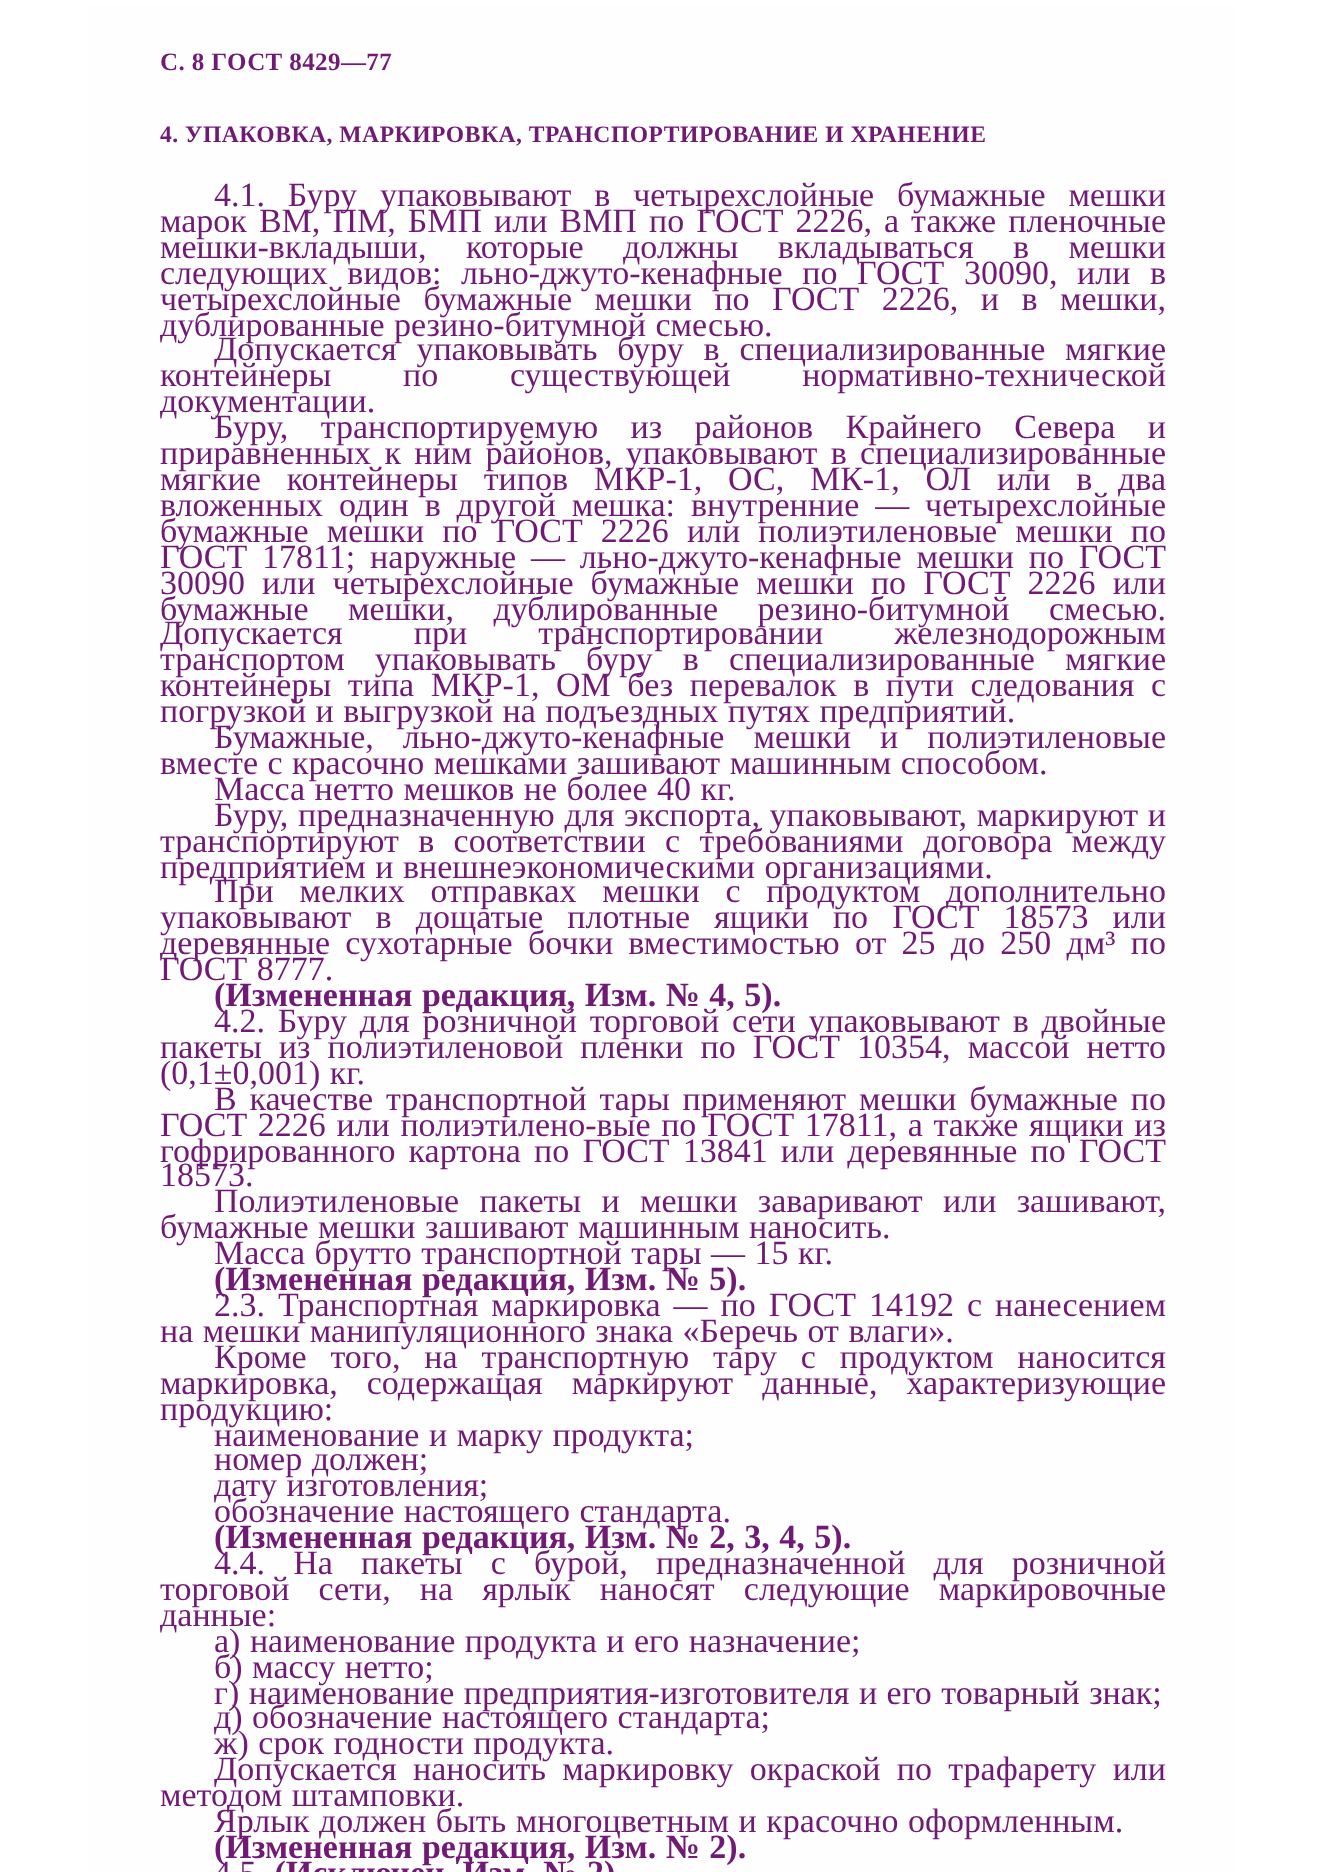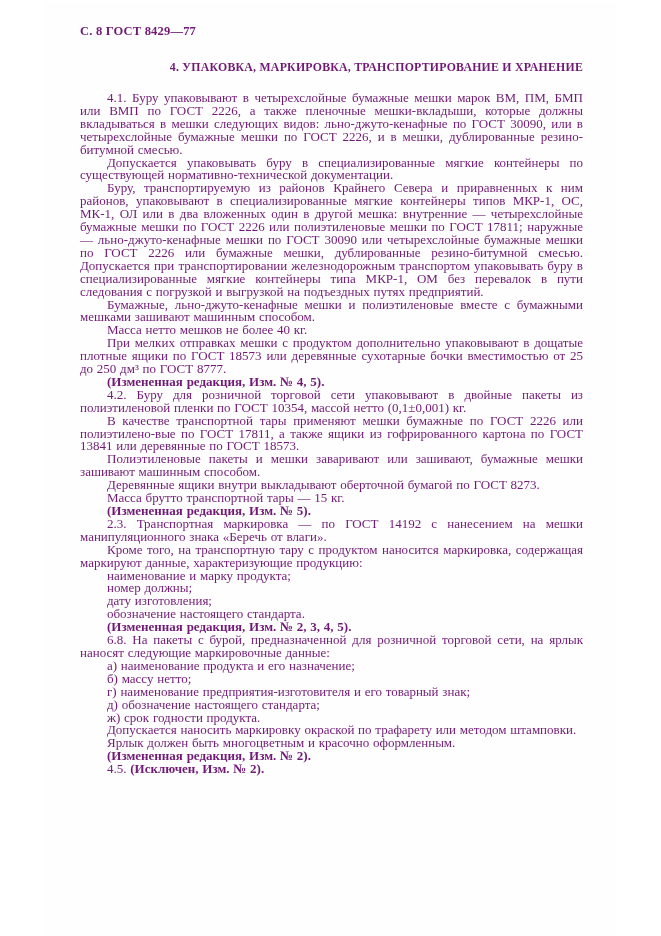--- a/index.html
+++ b/index.html
@@ -19,66 +19,66 @@
   .page-header {
     font-weight: 700;
     font-size: 12.5px;
     line-height: 14px;
     letter-spacing: 0.2px;
     margin: 0 0 22px 0;
   }
   .section-title {
     font-size: 11.8px;
     font-weight: 700;
-    text-align: right;
+    text-align: left;
     letter-spacing: 0.25px;
     margin: 0 0 17px 0;
   }
   .paragraphs { width: 100%; }
   .para {
     margin: 0;
-    font-size: 13px;
+    font-size: 17px;
     line-height: 12.9px;
     text-align: justify;
     text-indent: 27px;
     word-spacing: 0.5px;
   }
   .para.bold { font-weight: 700; }
   .para .bold-run { font-weight: 700; }
 </style>
 </head>
 <body>
 
 <div class="page">
   <div class="page-header">С. 8 ГОСТ 8429—77</div>
 
   <h1 class="section-title">4. УПАКОВКА, МАРКИРОВКА, ТРАНСПОРТИРОВАНИЕ И ХРАНЕНИЕ</h1>
 
   <div class="paragraphs">
       <p class="para">4.1. Буру упаковывают в четырехслойные бумажные мешки марок ВМ, ПМ, БМП или ВМП по ГОСТ 2226, а также пленочные мешки-вкладыши, которые должны вкладываться в мешки следующих видов: льно-джуто-кенафные по ГОСТ 30090, или в четырехслойные бумажные мешки по ГОСТ 2226, и в мешки, дублированные резино-битумной смесью.</p>
       <p class="para">Допускается упаковывать буру в специализированные мягкие контейнеры по существующей нормативно-технической документации.</p>
       <p class="para">Буру, транспортируемую из районов Крайнего Севера и приравненных к ним районов, упаковывают в специализированные мягкие контейнеры типов МКР-1, ОС, МК-1, ОЛ или в два вложенных один в другой мешка: внутренние — четырехслойные бумажные мешки по ГОСТ 2226 или полиэтиленовые мешки по ГОСТ 17811; наружные — льно-джуто-кенафные мешки по ГОСТ 30090 или четырехслойные бумажные мешки по ГОСТ 2226 или бумажные мешки, дублированные резино-битумной смесью. Допускается при транспортировании железнодорожным транспортом упаковывать буру в специализированные мягкие контейнеры типа МКР-1, ОМ без перевалок в пути следования с погрузкой и выгрузкой на подъездных путях предприятий.</p>
-      <p class="para">Бумажные, льно-джуто-кенафные мешки и полиэтиленовые вместе с бумажными мешками зашивают машинным способом.</p>
+      <p class="para">Бумажные, льно-джуто-кенафные мешки и полиэтиленовые вместе с красочно мешками зашивают машинным способом.</p>
       <p class="para">Масса нетто мешков не более 40 кг.</p>
+      <p class="para">Буру, предназначенную для экспорта, упаковывают, маркируют и транспортируют в соответствии с требованиями договора между предприятием и внешнеэкономическими организациями.</p>
       <p class="para">При мелких отправках мешки с продуктом дополнительно упаковывают в дощатые плотные ящики по ГОСТ 18573 или деревянные сухотарные бочки вместимостью от 25 до 250 дм³ по ГОСТ 8777.</p>
       <p class="para bold">(Измененная редакция, Изм. № 4, 5).</p>
       <p class="para">4.2. Буру для розничной торговой сети упаковывают в двойные пакеты из полиэтиленовой пленки по ГОСТ 10354, массой нетто (0,1±0,001) кг.</p>
       <p class="para">В качестве транспортной тары применяют мешки бумажные по ГОСТ 2226 или полиэтилено-вые по ГОСТ 17811, а также ящики из гофрированного картона по ГОСТ 13841 или деревянные по ГОСТ 18573.</p>
-      <p class="para">Полиэтиленовые пакеты и мешки заваривают или зашивают, бумажные мешки зашивают машинным способом.</p>
-      <p class="para">Деревянные ящики внутри выкладывают оберточной бумагой по ГОСТ 8273.</p>
+      <p class="para">Полиэтиленовые пакеты и мешки заваривают или зашивают, бумажные мешки зашивают машинным наносить.</p>
       <p class="para">Масса брутто транспортной тары — 15 кг.</p>
       <p class="para bold">(Измененная редакция, Изм. № 5).</p>
       <p class="para">2.3. Транспортная маркировка — по ГОСТ 14192 с нанесением на мешки манипуляционного знака «Беречь от влаги».</p>
       <p class="para">Кроме того, на транспортную тару с продуктом наносится маркировка, содержащая маркируют данные, характеризующие продукцию:</p>
       <p class="para">наименование и марку продукта;</p>
-      <p class="para">номер должны;</p>
+      <p class="para">номер должен;</p>
       <p class="para">дату изготовления;</p>
       <p class="para">обозначение настоящего стандарта.</p>
       <p class="para bold">(Измененная редакция, Изм. № 2, 3, 4, 5).</p>
-      <p class="para">6.8. На пакеты с бурой, предназначенной для розничной торговой сети, на ярлык наносят следующие маркировочные данные:</p>
+      <p class="para">4.4. На пакеты с бурой, предназначенной для розничной торговой сети, на ярлык наносят следующие маркировочные данные:</p>
       <p class="para">а) наименование продукта и его назначение;</p>
       <p class="para">б) массу нетто;</p>
       <p class="para">г) наименование предприятия-изготовителя и его товарный знак;</p>
       <p class="para">д) обозначение настоящего стандарта;</p>
       <p class="para">ж) срок годности продукта.</p>
       <p class="para">Допускается наносить маркировку окраской по трафарету или методом штамповки.</p>
       <p class="para">Ярлык должен быть многоцветным и красочно оформленным.</p>
       <p class="para bold">(Измененная редакция, Изм. № 2).</p>
       <p class="para"><span>4.5. </span><span class="bold-run">(Исключен, Изм. № 2).</span></p>
     </div>

